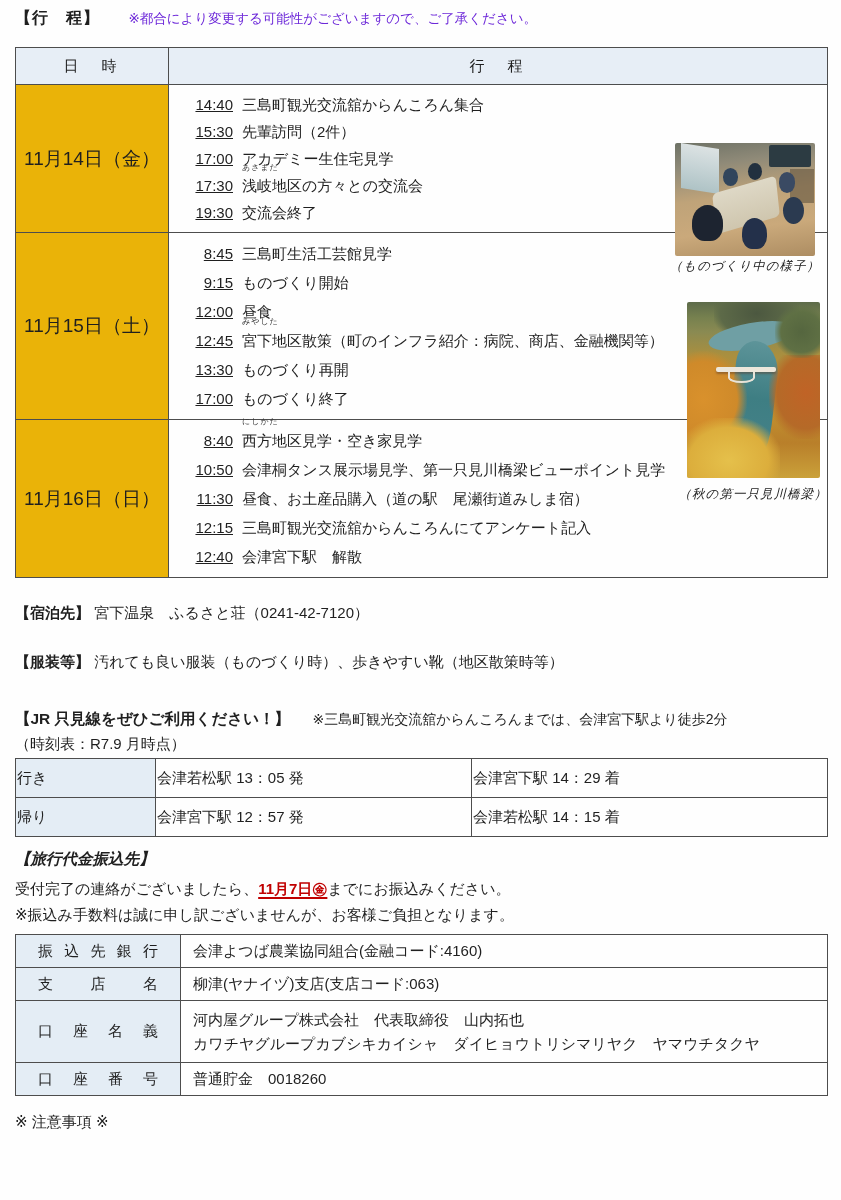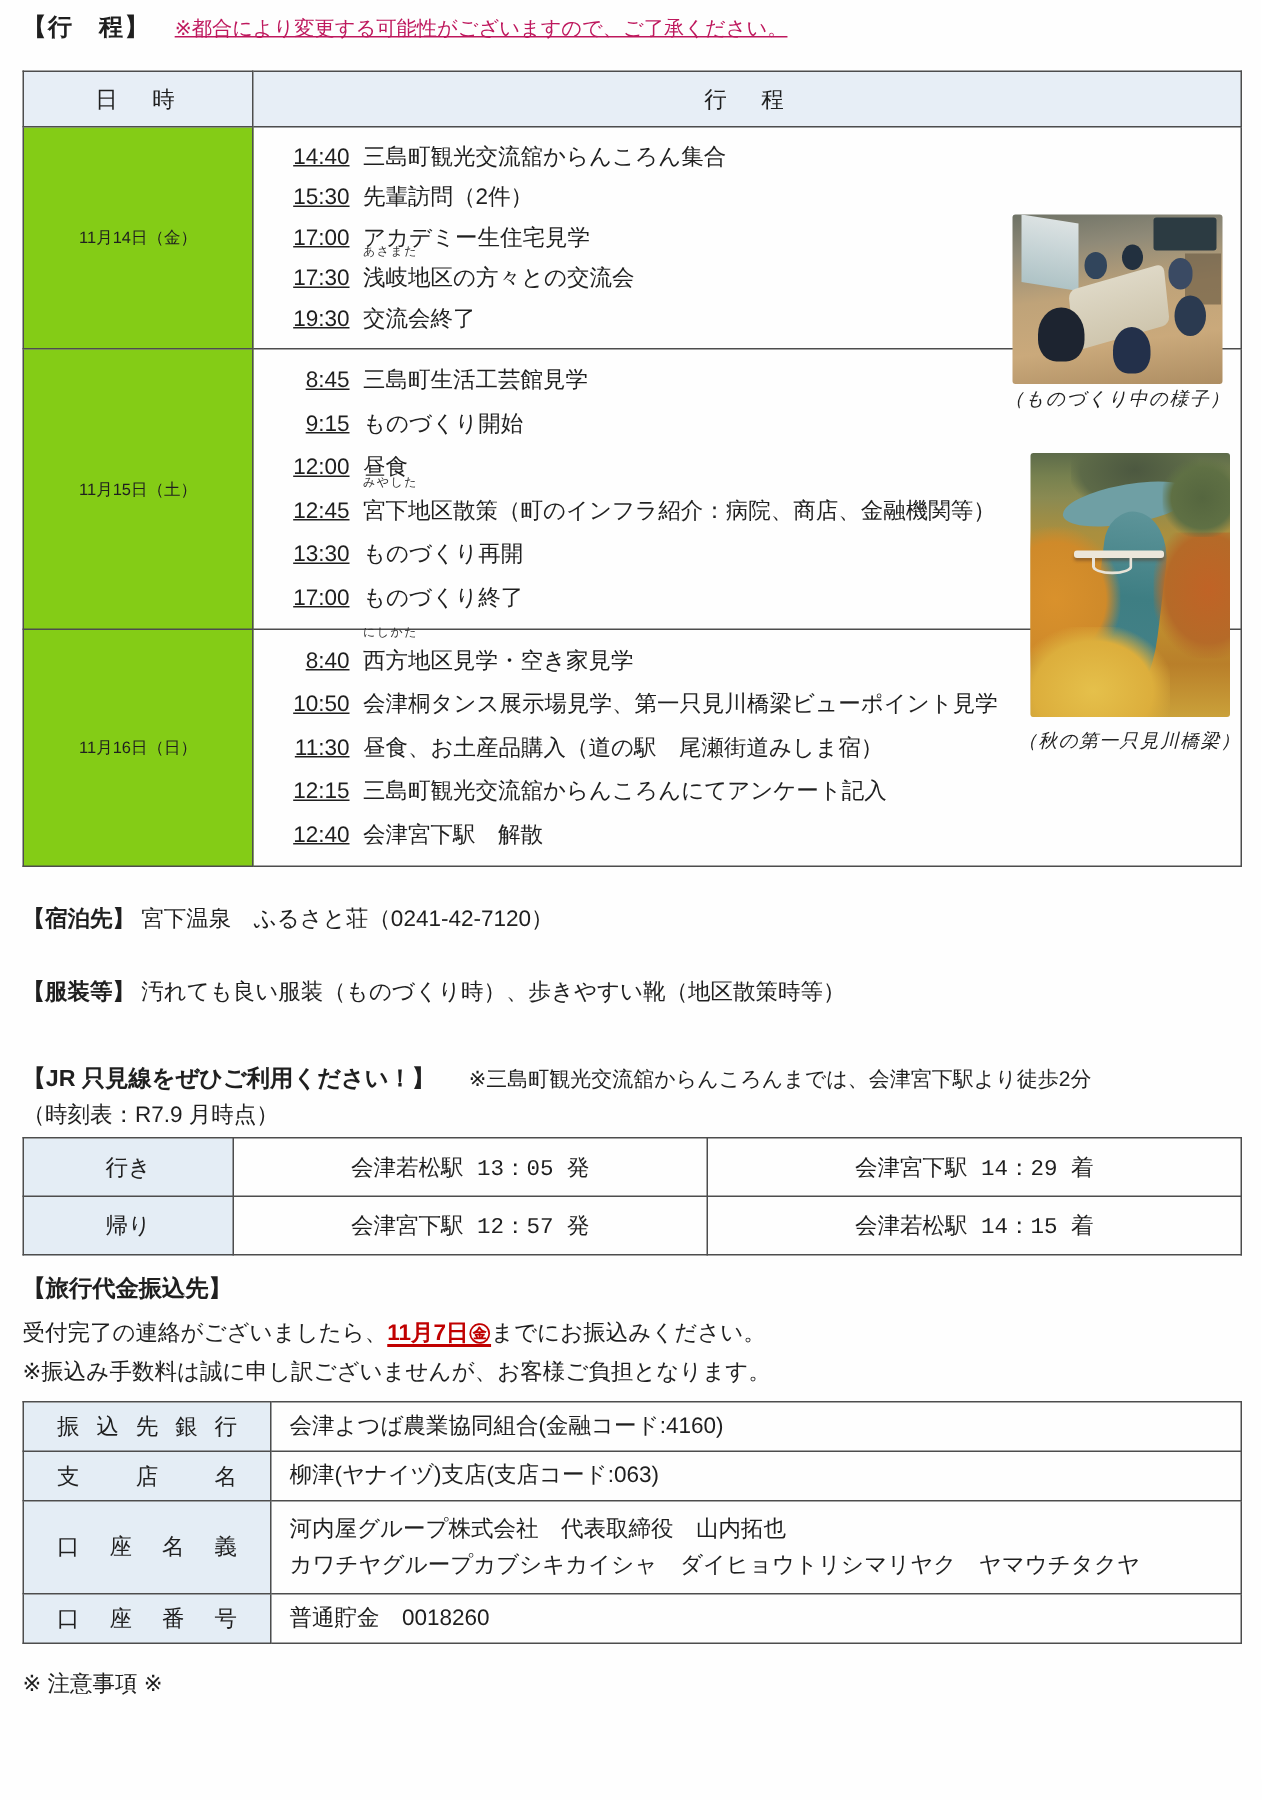--- a/index.html
+++ b/index.html
@@ -7,29 +7,29 @@
     position:relative;width:841px;height:1200px;margin:0 auto;
     background:#fefefe;color:#1f1f1f;
     font-family:"Liberation Sans","DejaVu Sans",sans-serif;
     overflow:hidden;
   }
   .content{position:absolute;left:15px;top:8px;width:813px;}
 
   
   .title-row{height:26px;margin-bottom:13px;white-space:nowrap;}
   .doc-title{font-weight:bold;font-size:16px;letter-spacing:1px;}
-  .doc-title-note{font-size:13.5px;margin-left:12px;color:#be185d;text-decoration:underline;}
+  .doc-title-note{font-size:13.5px;margin-left:24px;color:#6d28d9;}
 
   
   table{border-collapse:collapse;width:813px;table-layout:fixed;}
   th,td{border:1.5px solid #4d4d4d;font-size:15px;color:#1f1f1f;}
 
   
   .itin th{height:34px;background:#e7eef6;font-weight:normal;letter-spacing:4px;}
-  .itin .date-cell{width:150px;background:#84cc16;text-align:center;font-size:11px;}
+  .itin .date-cell{width:150px;background:#eab308;text-align:center;font-size:19px;}
   .itin .items-cell{
     padding:6px 6px 6px 18px;vertical-align:middle;
   }
   .itin .items-wrap{display:flex;flex-direction:column;justify-content:center;height:100%;}
   .row-d1{height:137px;}
   .row-d2{height:183px;}
   .row-d3{height:155px;}
   .item{line-height:27px;white-space:nowrap;font-size:15px;}
   .row-d2 .item{line-height:29px;}
   .row-d3 .item{line-height:29px;}
@@ -94,26 +94,26 @@
   .clothing-line{margin-top:28px;}
   .jr-heading-line{margin-top:37px;white-space:nowrap;}
   .jr-heading{font-weight:bold;font-size:15.5px;}
   .jr-heading-note{font-size:14px;margin-left:18px;}
   .jr-paragraph{
     margin-top:9px;width:813px;font-size:15px;line-height:31px;
     text-indent:1em;letter-spacing:.2px;
   }
   .timetable-note{margin-top:3px;font-size:15px;line-height:22px;}
   .timetable{margin-top:3px;}
-  .timetable td{height:36px;text-align:center;font-family:Liberation Mono, monospace;}
+  .timetable td{height:36px;text-align:left;}
   .timetable .tt-label{width:137px;background:#e4edf5;}
   .timetable .tt-dep{width:313px;}
 
   
-  .payment-heading{margin-top:12px;font-weight:bold;font-size:15.5px;}
+  .payment-heading{margin-top:12px;font-weight:bold;font-size:15.5px;font-style:italic;}
   .deadline-line{margin-top:7px;font-size:15px;line-height:24px;}
   .deadline{color:#c00000;font-weight:bold;
     text-decoration:underline;text-decoration-thickness:1.5px;text-underline-offset:3px;}
   .fee-note{font-size:15px;line-height:24px;margin-top:2px;}
   .bank{margin-top:7px;}
   .bank .bk-label{
     width:165px;background:#e4edf5;text-align:justify;text-align-last:justify;
     padding:0 22px;box-sizing:border-box;
   }
   .bank .bk-value{padding:4px 6px 4px 12px;}

